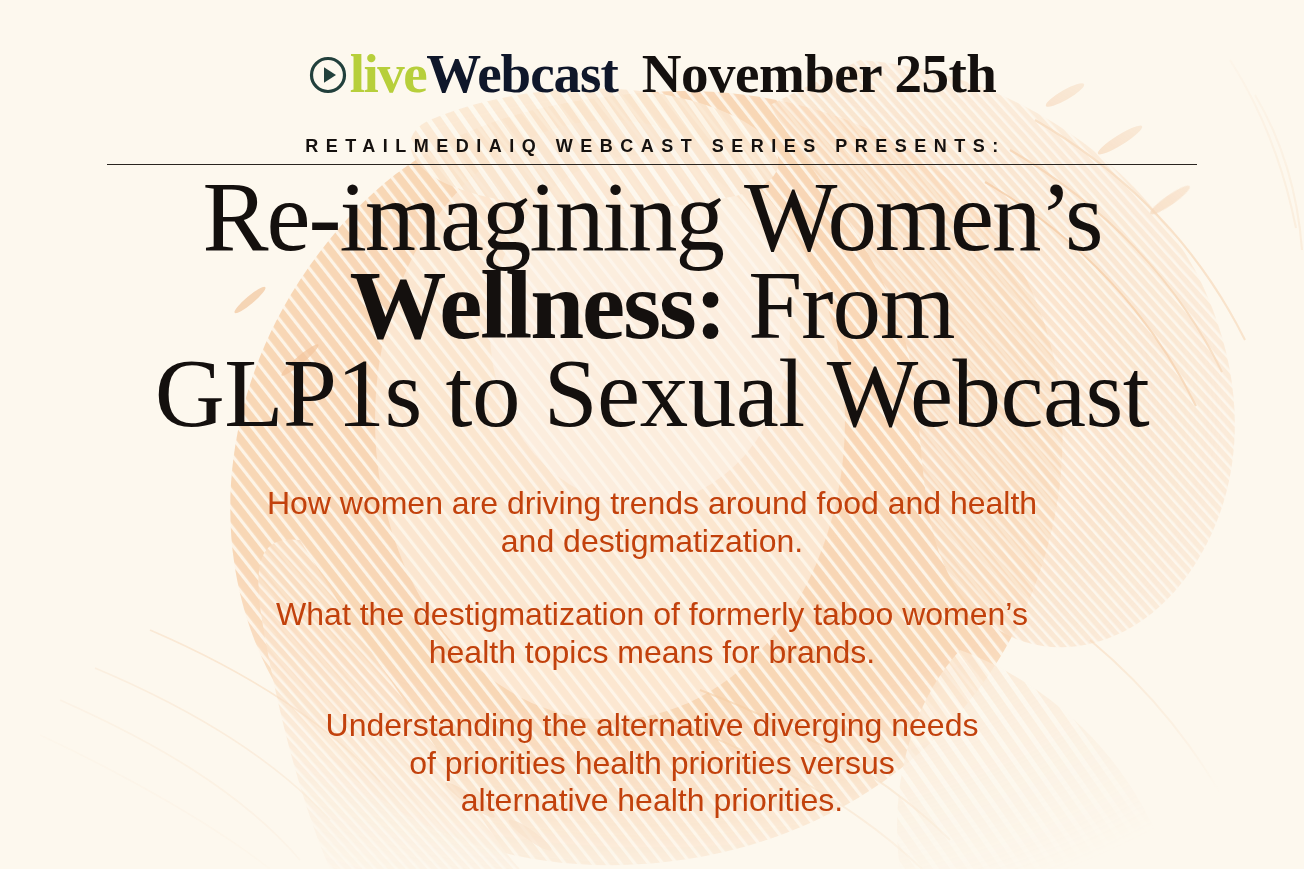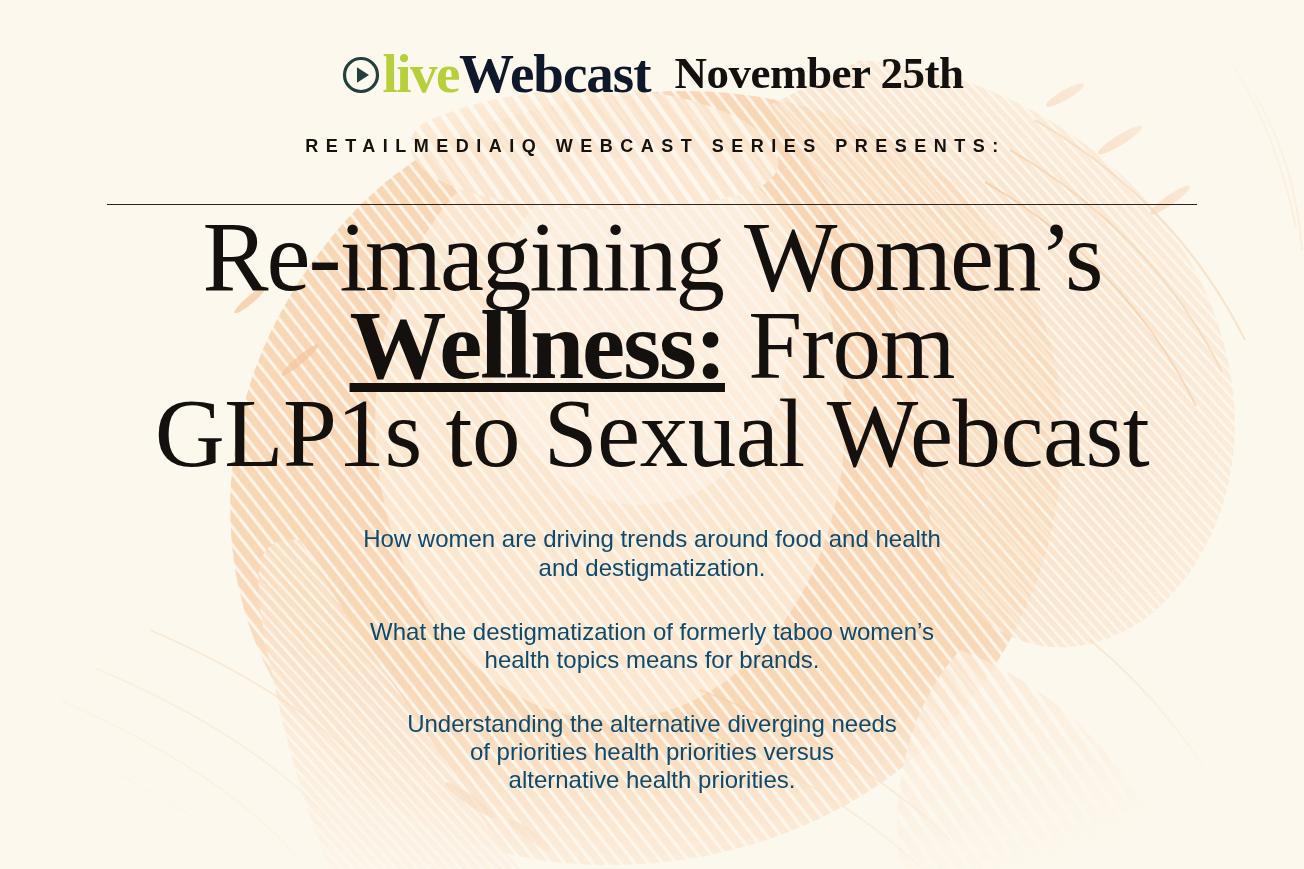--- a/index.html
+++ b/index.html
@@ -70,35 +70,34 @@
     font-family: "Liberation Serif", serif;
     font-weight: 700;
     font-size: 55px;
     line-height: 1;
     color: #0f172a;
     letter-spacing: -1px;
   }
   .masthead-date {
     font-family: "Liberation Serif", serif;
     font-weight: 700;
-    font-size: 45px;
+    font-size: 55px;
     line-height: 1;
     color: #14100e;
     margin-left: 24px;
     letter-spacing: -0.5px;
   }
 
   
   .eyebrow-wrap {
     margin-top: 36px;
     width: 1090px;
     display: flex;
     flex-direction: column;
     align-items: center;
-    gap: 40px;
   }
   .eyebrow {
     font-family: "Liberation Sans", sans-serif;
     font-weight: 700;
     font-size: 18px;
     letter-spacing: 7.5px;
     color: #15110f;
     text-align: center;
     padding-left: 7px;
     line-height: 1;
@@ -124,38 +123,38 @@
   .hl-1 {
     font-size: 99px;
     font-weight: 400;
     letter-spacing: -2px;
   }
   .hl-2 {
     font-size: 97px;
     letter-spacing: -1px;
     margin-top: -2px;
   }
-  .hl-2 .bold { font-weight: 700; letter-spacing: -2px; text-decoration: underline; }
+  .hl-2 .bold { font-weight: 700; letter-spacing: -2px; }
   .hl-2 .light { font-weight: 400; }
 
   .hl-3 {
     font-size: 97px;
     font-weight: 400;
     letter-spacing: -0.5px;
     margin-top: -2px;
   }
 
   
   .bullets {
     margin-top: 46px;
     text-align: center;
-    color: #0c4a6e;
+    color: #c2410c;
     font-family: "Liberation Sans", sans-serif;
     font-weight: 400;
-    font-size: 24px;
+    font-size: 32px;
     line-height: 1.17;
     width: 900px;
   }
   .bullet { display: block; }
   .bullet + .bullet { margin-top: 36px; }
   .bullet .ln { display: block; }
 </style>
 </head>
 <body>
 

